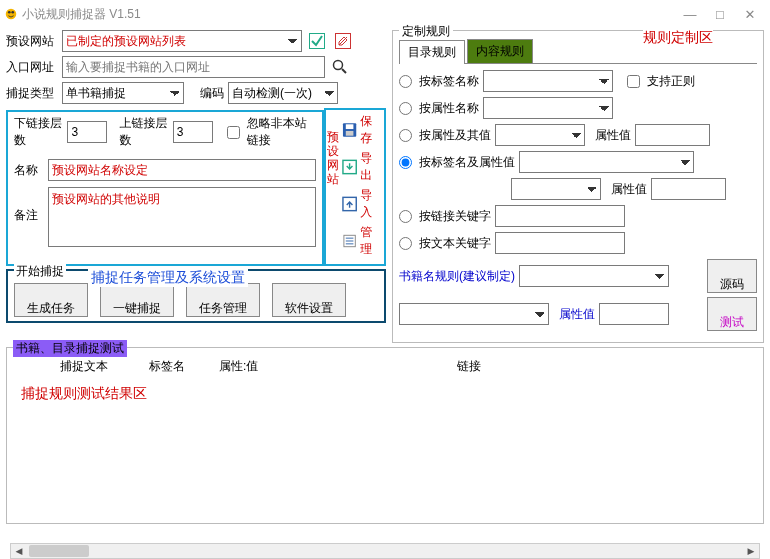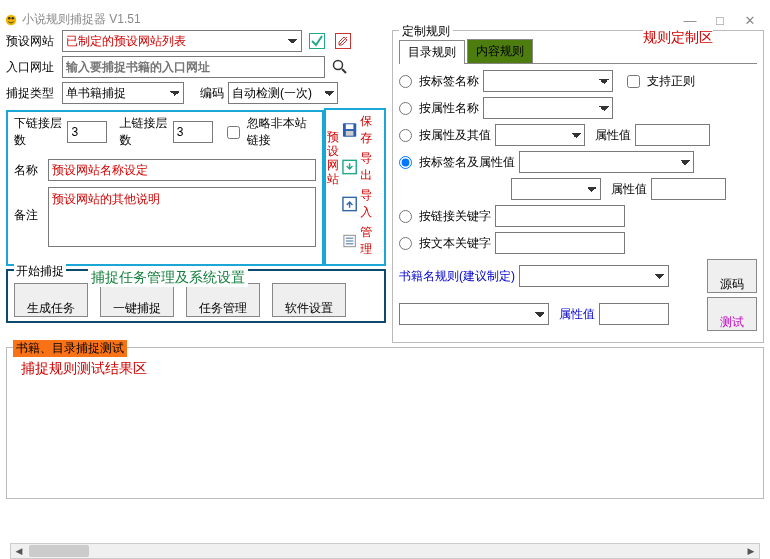--- a/index.html
+++ b/index.html
@@ -1,17 +1,17 @@
 <!DOCTYPE html>
 <html><head>
 <meta charset="utf-8">
 <style>
 * { box-sizing: border-box; margin: 0; padding: 0; }
 body { font-family: "Microsoft YaHei", sans-serif; font-size: 12px; background: #fff; width: 770px; height: 559px; overflow: hidden; }
-.titlebar { height: 28px; display: flex; align-items: flex-end; justify-content: space-between; padding: 0 4px; }
+.titlebar { height: 28px; display: flex; align-items: center; justify-content: space-between; padding: 0 4px; }
 .titlebar-left { display: flex; align-items: center; gap: 4px; color: #8a8a8a; }
 .titlebar-ico { width: 14px; height: 14px; }
 .winbtns { display: flex; gap: 14px; color: #555; padding-right: 8px; }
 .winbtn { width: 16px; text-align: center; font-size: 13px; cursor: pointer; color: #888; }
 .main { display: flex; padding: 2px 6px 0 6px; gap: 6px; }
 .left-col { width: 380px; }
 .row { display: flex; align-items: center; margin-bottom: 4px; gap: 4px; }
 .lab { min-width: 52px; }
 .sel, .inp { border: 1px solid #7a7a7a; height: 22px; padding: 1px 3px; background: #fff; font-size: 12px; font-family: inherit; }
 .sel { appearance: none; background-image: linear-gradient(45deg, transparent 50%, #333 50%), linear-gradient(135deg, #333 50%, transparent 50%); background-position: right 8px center, right 3px center; background-size: 5px 5px; background-repeat: no-repeat; padding-right: 20px; }
@@ -20,39 +20,39 @@
 .box1 { border: 2px solid #1aa7d6; padding: 3px 6px 4px 6px; position: relative; margin-top: 2px; }
 .numinp { width: 40px; }
 .cbx { margin: 0 3px; }
 .txtarea { border: 1px solid #7a7a7a; height: 60px; width: 268px; padding: 3px; font-size: 12px; font-family: inherit; resize: none; }
 .vert-col { border-left: 2px solid #1aa7d6; border-right: 2px solid #1aa7d6; border-top: 2px solid #1aa7d6; border-bottom: 2px solid #1aa7d6; width: 62px; padding: 3px 1px; position: relative; }
 .vert-label { position: absolute; left: 1px; top: 20px; width: 12px; color: #d00000; font-size: 12px; line-height: 14px; }
 .vert-row { display: flex; align-items: center; gap: 3px; margin-bottom: 3px; margin-left: 15px; }
 .vert-row span:last-child { color: #d00000; }
 .box2 { border: 2px solid #0c4a6e; padding: 4px 6px; margin-top: 3px; position: relative; }
 .box2-lab { position: absolute; top: -8px; left: 6px; background: #fff; padding: 0 2px; font-size: 12px; }
-.box2-anno { position: absolute; top: -2px; left: 80px; color: #15803d; font-size: 14px; background: #fff; padding: 0 3px; }
+.box2-anno { position: absolute; top: -2px; left: 80px; color: #1d4ed8; font-size: 14px; background: #fff; padding: 0 3px; }
 .btn { border: 1px solid #888; background: #efefef; height: 24px; padding: 16px 12px; font-size: 12px; font-family: inherit; cursor: pointer; }
 .btn-row { display: flex; gap: 12px; margin-top: 8px; }
 .right-col { flex: 1; position: relative; }
 .grp { border: 1px solid #bbb; padding: 8px 6px 6px 6px; position: relative; }
 .grp-lab { position: absolute; top: -8px; left: 6px; background: #fff; padding: 0 3px; }
 .anno-right { position: absolute; top: -2px; right: 50px; color: #d00000; font-size: 14px; background: #fff; }
 .tabs { display: flex; border-bottom: 1px solid #888; margin-bottom: 6px; }
 .tab { border: 1px solid #888; border-bottom: none; padding: 3px 8px; margin-right: 2px; background: #fff; cursor: pointer; position: relative; top: 1px; }
 .tab.inactive { background: #4d7c0f; top: 0; }
 .radio-row { display: flex; align-items: center; margin-bottom: 5px; gap: 4px; }
 .radio-row input[type=radio] { margin-right: 3px; }
 .minisel { width: 130px; }
 .mediumsel { width: 175px; }
 .proplab { margin-left: 6px; }
 .bookname { display: flex; align-items: center; gap: 4px; margin-top: 4px; }
 .bottom-grp { margin: 4px 6px 0 6px; }
 .bottom-inner { border: 1px solid #bbb; position: relative; padding: 6px 4px 4px 4px; }
-.bottom-lab { position: absolute; top: -8px; left: 6px; background: #f97316; padding: 0 3px; }
+.bottom-lab { position: absolute; top: -8px; left: 6px; background: #8b5cf6; padding: 0 3px; }
 .result-header { display: flex; padding: 4px 8px; font-size: 12px; }
 .result-body { height: 140px; padding: 6px 10px; background: #fff; overflow: auto; }
 .result-anno { color: #d00000; font-size: 14px; }
 .scrollbar { position: absolute; bottom: 0; left: 10px; right: 10px; height: 16px; background: #f0f0f0; border: 1px solid #ccc; display: flex; align-items: center; }
 .sc-btn { width: 16px; height: 14px; display: flex; align-items: center; justify-content: center; font-size: 9px; color: #555; cursor: pointer; }
 .sc-thumb { flex: 0 0 60px; height: 12px; background: #ccc; border-radius: 2px; margin-left: 2px; }
 .sc-track { flex: 1; }
 .linkcolor { color: #0000cc; }
 </style>
 </head>
@@ -88,21 +88,21 @@
         </span>
       <span class="iconbtn">
           <svg width="16" height="16" viewBox="0 0 16 16">
             <rect x="0.5" y="0.5" width="15" height="15" fill="#fff" stroke="#c33"></rect>
             <path d="M4 12 L12 4 M4 12 L4 9 L9 4 L12 7 L7 12 Z" stroke="#c33" fill="none"></path>
           </svg>
         </span>
     </div>
     <div class="row">
       <span class="lab">入口网址</span>
-      <input class="inp red" style="width: 263px; font-weight: bold;" placeholder="输入要捕捉书籍的入口网址">
+      <input class="inp red" style="width: 263px;" placeholder="输入要捕捉书籍的入口网址">
       <span class="iconbtn">
           <svg width="16" height="16" viewBox="0 0 16 16">
             <circle cx="6" cy="6" r="4.5" stroke="#333" fill="none" stroke-width="1.5"></circle>
             <line x1="10" y1="10" x2="14" y2="14" stroke="#333" stroke-width="2"></line>
           </svg>
         </span>
     </div>
     <div class="row">
       <span class="lab">捕捉类型</span>
       <select class="sel" style="width:122px"><option>单书籍捕捉</option></select>
@@ -235,20 +235,26 @@
         <input class="inp" style="width: 70px;">
         <button class="btn" style="margin-left:auto;color:#c400c4">测试</button>
       </div>
     </div>
   </div>
 </div>
 
 <div class="bottom-grp">
   <div class="bottom-inner">
     <span class="bottom-lab">书籍、目录捕捉测试</span>
+    <div class="result-header">
+      <span style="width:130px;text-align:center">捕捉文本</span>
+      <span style="width:70px">标签名</span>
+      <span style="width:150px">属性:值</span>
+      <span style="width:200px;text-align:center">链接</span>
+    </div>
     <div class="result-body">
       <span class="result-anno">捕捉规则测试结果区</span>
     </div>
   </div>
 </div>
 
 <div class="scrollbar">
   <div class="sc-btn">◀</div>
   <div class="sc-thumb"></div>
   <div class="sc-track"></div>

